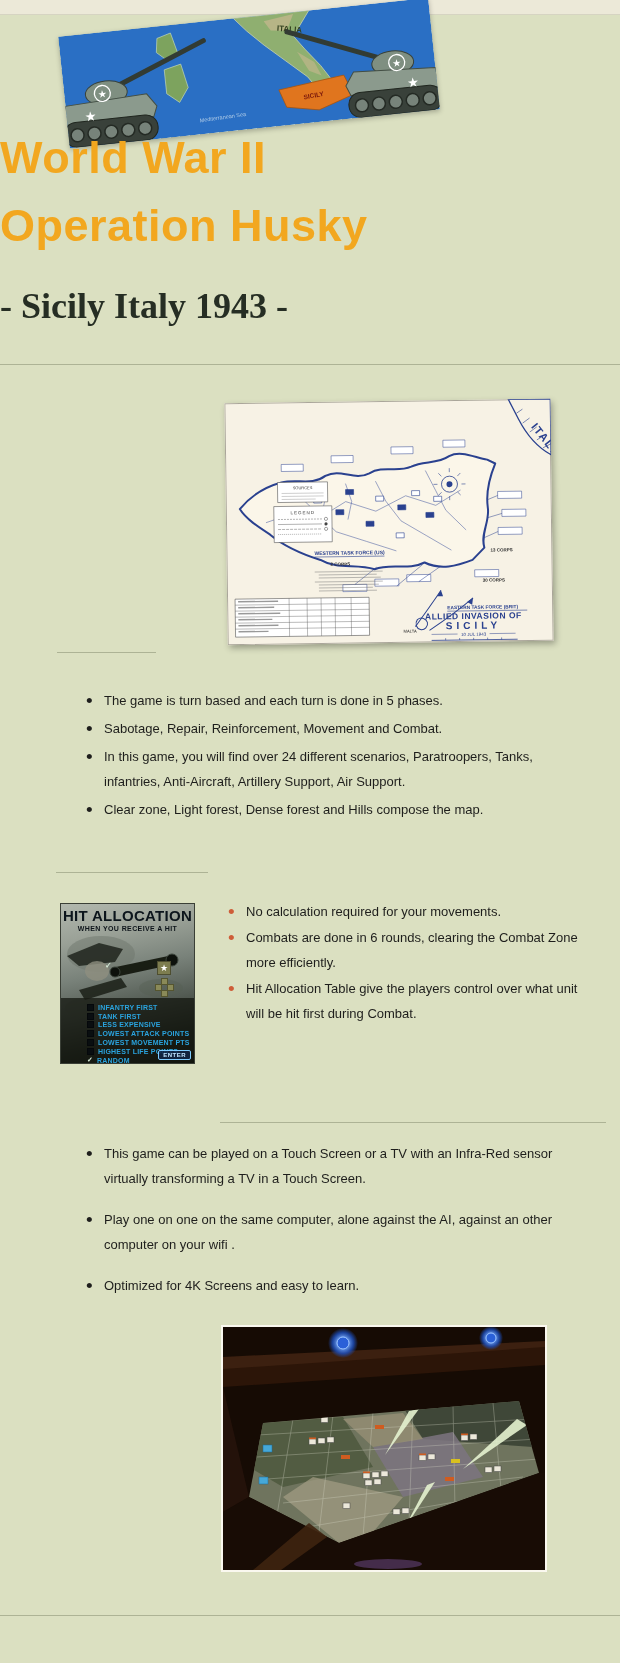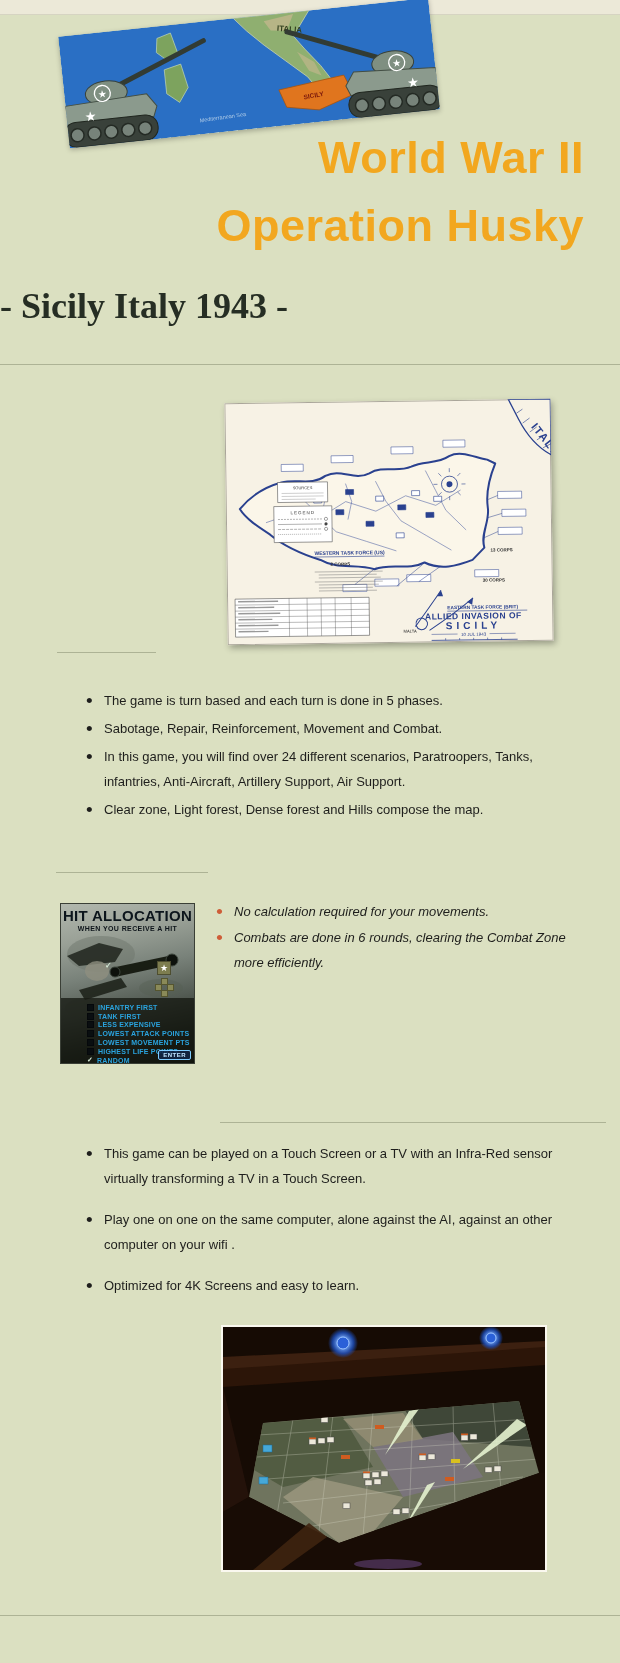--- a/index.html
+++ b/index.html
@@ -5,21 +5,21 @@
   html,body{margin:0;padding:0;background:#dbe0c1;}
   #page{position:relative;width:620px;height:1663px;background:#dbe0c1;
         font-family:"Liberation Sans",sans-serif;overflow:hidden;}
   .top-strip{position:absolute;left:0;top:0;width:620px;height:14px;background:#ece9d8;
              border-bottom:1px solid #d6d4c2;}
   
   .banner{position:absolute;left:63px;top:17px;width:372px;height:112px;
           transform:rotate(-6deg);transform-origin:center;z-index:1;
           box-shadow:0 2px 5px rgba(0,0,0,.25);}
   
-  .title{position:absolute;left:0;top:124px;width:584px;text-align:right;z-index:3;
+  .title{position:absolute;left:0;top:124px;width:584px;text-align:left;z-index:3;
          font-size:45px;font-weight:700;line-height:68px;color:#f2a71f;letter-spacing:.5px;}
   .subtitle{position:absolute;left:0;top:285px;width:620px;
             font-family:"Liberation Serif",serif;font-weight:700;font-size:36px;color:#262e24;}
   .divider{position:absolute;height:1px;background:rgba(90,95,70,.35);}
   .div-header{left:0;top:364px;width:620px;}
   .div-a{left:57px;top:652px;width:99px;}
   .div-b{left:56px;top:872px;width:152px;}
   .div-c{left:220px;top:1122px;width:386px;}
   .div-footer{left:0;top:1615px;width:620px;}
   
@@ -29,21 +29,21 @@
                 transform:rotate(-.8deg);box-shadow:2px 3px 6px rgba(0,0,0,.3);
                 background:#f7f2e5;}
   
   ul.blist{list-style:none;margin:0;padding:0;position:absolute;}
   ul.blist li{position:relative;padding-left:24px;font-size:13px;line-height:25px;color:#1e1e1c;}
   ul.blist li::before{content:"\2022";position:absolute;left:6px;top:0;font-size:19px;}
   .list1{left:80px;top:688px;width:505px;}
   .list1 li{margin-bottom:3px;}
   .list2{left:80px;top:1141px;width:508px;}
   .list2 li{margin-bottom:16px;}
-  .list-orange{left:210px;top:899px;width:362px;font-style:italic;}
+  .list-orange{left:222px;top:899px;width:362px;}
   .list-orange li{color:#ce5d38;padding-left:18px;margin-bottom:1px;}
   .list-orange li::before{color:#ce5d38;left:2px;}
   
   .hit-img{position:absolute;left:60px;top:903px;width:133px;height:159px;overflow:hidden;
            background:linear-gradient(168deg,#b2b8ae 0%,#99a096 22%,#79827a 42%,#545c54 62%,#2b3129 82%,#171b14 100%);
            border:1px solid #3a3f36;}
   .hit-title{position:absolute;left:0;top:3px;width:100%;text-align:center;
              font-size:15px;font-weight:700;color:#0c151c;letter-spacing:.3px;}
   .hit-sub{position:absolute;left:0;top:21px;width:100%;text-align:center;
            font-size:7px;font-weight:700;color:#0d141a;letter-spacing:.4px;}
@@ -327,20 +327,21 @@
         <span class="hit-check">✓</span>
         <span class="hit-label">RANDOM</span>
       </div>
     </div>
     <div class="hit-enter">ENTER</div>
   </div>
 
   <ul class="blist list-orange">
     <li>No calculation required for your movements.</li>
     <li>Combats are done in 6 rounds, clearing the Combat Zone more efficiently.</li>
+    <li>Hit Allocation Table give the players control over what unit will be hit first during Combat.</li>
   </ul>
 
   <div class="divider div-c"></div>
 
   <ul class="blist list2">
     <li>This game can be played on a Touch Screen or a TV with an Infra-Red sensor virtually transforming a TV in a Touch Screen.</li>
     <li>Play one on one on the same computer, alone against the AI, against an other computer on your wifi .</li>
     <li>Optimized for 4K Screens and easy to learn.</li>
   </ul>
 

